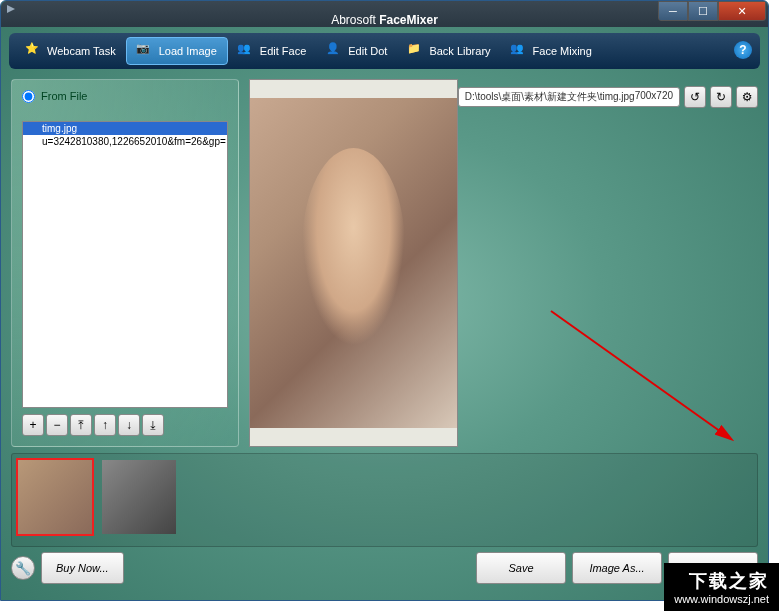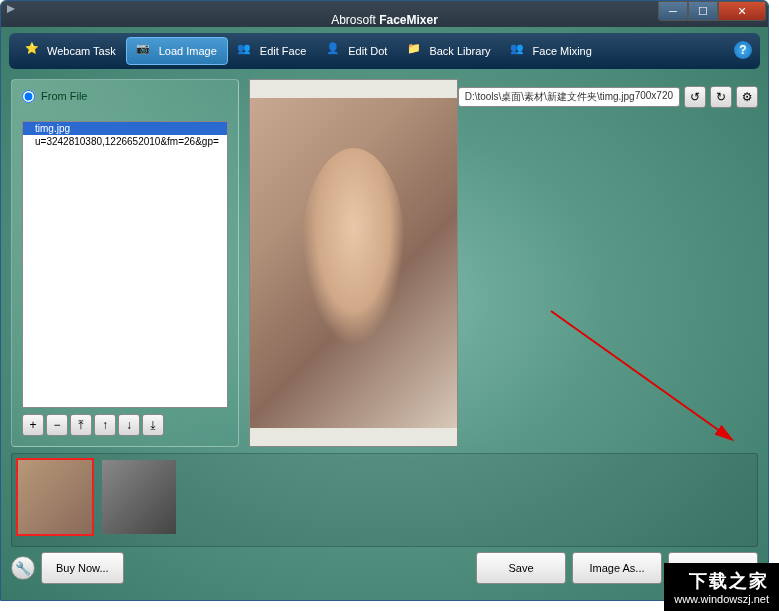--- a/index.html
+++ b/index.html
@@ -18,41 +18,41 @@
 .tool-btn { display: flex; align-items: center; gap: 4px; color: #fff; font-size: 11px; padding: 4px 10px; border-radius: 4px; cursor: pointer; }
 .tool-btn.active { background: linear-gradient(#4a9ad4, #2a7ab4); border: 1px solid #6abaf4; }
 .tool-icon { width: 18px; height: 18px; display: inline-block; }
 .help-icon { position: absolute; right: 8px; top: 8px; width: 18px; height: 18px; background: radial-gradient(#4ab0f0, #1070c0); border-radius: 50%; color: #fff; font-size: 12px; text-align: center; line-height: 18px; font-weight: bold; cursor: pointer; }
 .content { display: flex; padding: 4px 10px; gap: 10px; height: 376px; }
 .left-panel { width: 228px; background: radial-gradient(ellipse at top left, rgba(180,230,200,0.4), rgba(80,150,130,0.2)); border: 1px solid rgba(255,255,255,0.3); border-radius: 4px; padding: 10px; display: flex; flex-direction: column; }
 .radio-group { margin-bottom: 10px; }
 .radio-item { display: flex; align-items: flex-start; gap: 6px; margin-bottom: 8px; color: #042; font-size: 11px; }
 .radio-item input { margin: 0; }
 .file-list { flex: 1; background: #fff; border: 1px solid #888; overflow: auto; }
-.file-item { font-size: 10px; padding: 1px 12px; white-space: nowrap; }
+.file-item { font-size: 10px; padding: 1px 19px; white-space: nowrap; }
 .file-item.selected { background: #2a6ad0; color: #fff; }
 .list-tools { display: flex; gap: 2px; margin-top: 6px; }
 .small-btn { width: 22px; height: 22px; background: linear-gradient(#f8f8f8, #d8d8d8); border: 1px solid #888; border-radius: 3px; font-size: 12px; display: flex; align-items: center; justify-content: center; cursor: pointer; }
 .right-panel { flex: 1; display: flex; flex-direction: row; }
 .preview { flex: 1; background: #e8e8e0; border: 1px solid #888; position: relative; display: flex; align-items: center; justify-content: center; overflow: hidden; }
 .face-placeholder { width: 330px; height: 330px; background: linear-gradient(135deg, #c8a890 0%, #b09078 30%, #8a6a5a 60%, #d8c8b8 100%); position: relative; }
 .face-placeholder::before { content: ""; position: absolute; top: 15%; left: 25%; width: 50%; height: 60%; background: radial-gradient(ellipse at 50% 40%, #e8c8a8 0%, #d0a888 50%, transparent 70%); border-radius: 50% 50% 45% 45%; }
 .path-bar { height: 24px; display: flex; align-items: center; margin-top: 6px; gap: 4px; }
 .path-box { flex: 1; background: #fff; border: 1px solid #888; border-radius: 3px; padding: 2px 6px; font-size: 10px; color: #333; display: flex; justify-content: space-between; }
 .thumb-strip { height: 94px; margin: 2px 10px; background: rgba(0,0,0,0.08); border: 1px solid rgba(0,0,0,0.2); border-radius: 3px; padding: 4px; display: flex; gap: 6px; overflow-x: auto; }
 .thumb { width: 78px; height: 78px; border: 2px solid transparent; position: relative; cursor: pointer; }
 .thumb.selected { border-color: #f02020; }
 .thumb.selected::before, .thumb.selected::after { content: ""; position: absolute; width: 10px; height: 10px; border: 2px solid #f02020; }
 .thumb.selected::before { top: -2px; left: -2px; border-right: none; border-bottom: none; }
 .thumb.selected::after { top: -2px; right: -2px; border-left: none; border-bottom: none; }
 .thumb-img { width: 100%; height: 100%; background: linear-gradient(135deg, #b89878, #8a6a5a); }
 .thumb-img.gray { background: linear-gradient(135deg, #888, #444); }
 .bottom-bar { height: 34px; margin: 4px 10px 8px; display: flex; align-items: center; gap: 6px; }
 .gear-btn { width: 24px; height: 24px; background: linear-gradient(#f8f8f8,#d0d0d0); border: 1px solid #888; border-radius: 50%; display: flex; align-items: center; justify-content: center; cursor: pointer; font-size: 13px; }
-.btn { height: 32px; padding: 15px 14px; background: linear-gradient(#fdfdfd,#e0e0e0); border: 1px solid #888; border-radius: 3px; font-size: 11px; cursor: pointer; display: flex; align-items: center; }
+.btn { height: 32px; padding: 15px 14px; background: linear-gradient(#fdfdfd,#e0e0e0); border: 1px solid #888; border-radius: 3px; font-size: 11px; cursor: pointer; display: flex; align-items: center; font-style: italic; }
 .spacer { flex: 1; }
 .watermark { position: absolute; right: 0; bottom: 0; background: #000; color: #fff; padding: 6px 10px; font-size: 11px; text-align: right; }
 .watermark .big { font-size: 18px; font-weight: bold; font-family: "SimHei", sans-serif; letter-spacing: 2px; }
 .arrow-svg { position: absolute; top: 180px; left: 420px; pointer-events: none; z-index: 10; }
 </style>
 </head>
 <body>
 
 <div class="window">
   <div class="titlebar">

